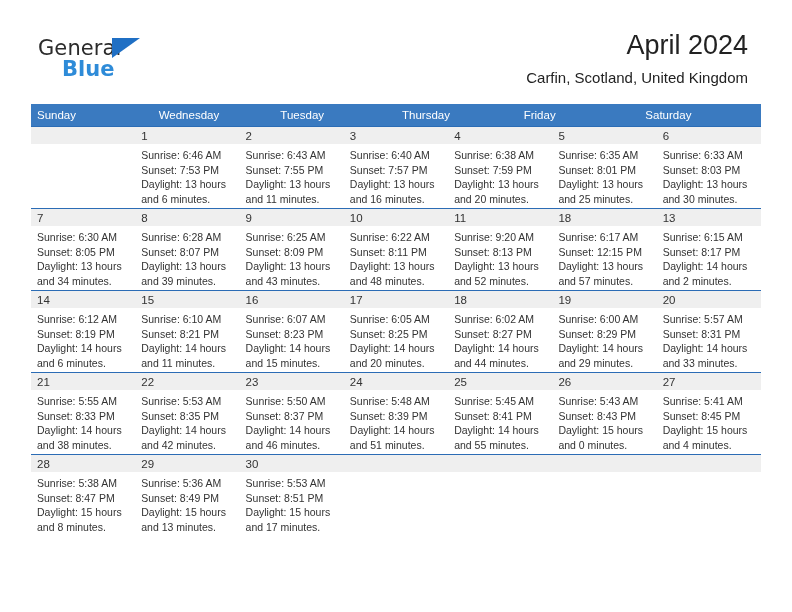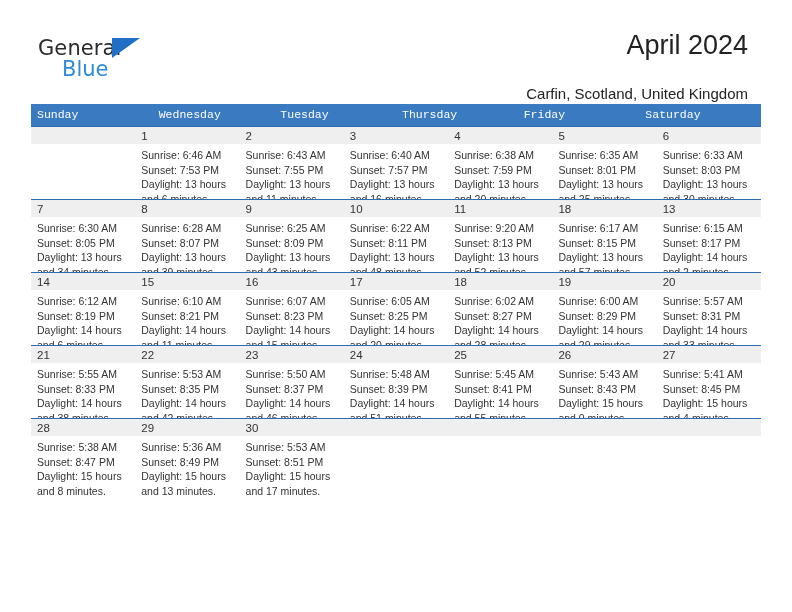--- a/index.html
+++ b/index.html
@@ -55,36 +55,36 @@
     border-left: 28px solid #1f6fc4;
     border-bottom: 20px solid transparent;
   }
   .logo-blue {
     position: absolute;
     left: 24px;
     top: 21px;
     font-size: 21px;
     color: #2e8bd8;
     font-family: "DejaVu Sans", sans-serif;
-    font-weight: 400;
+    font-weight: 700;
   }
   .title-wrap {
     position: absolute;
     right: 12px;
     top: 0;
     text-align: right;
   }
   .cal-title {
     font-size: 27px;
     color: #222222;
     line-height: 34px;
     white-space: nowrap;
   }
   .cal-subtitle {
-    margin-top: 22px;
+    margin-top: 6px;
     font-size: 15px;
     color: #222222;
     line-height: 19px;
     white-space: nowrap;
   }
 
   
   .calendar {
     position: absolute;
     left: 31px;
@@ -98,21 +98,20 @@
   }
   .weekday {
     flex: 1 1 0;
     box-sizing: border-box;
     padding: 3px 0 0 6px;
     font-size: 11.5px;
     color: #ffffff;
     line-height: 16px;
     white-space: nowrap;
     overflow: hidden;
-    font-family: Liberation Mono, monospace;
   }
 
   .week {
     position: relative;
     border-top: 1.6px solid #2b6cb5;
   }
   .week:first-of-type {
     border-top: none;
   }
   .week-numbers {
@@ -123,21 +122,21 @@
   .week-numbers .daynum {
     flex: 1 1 0;
     box-sizing: border-box;
     padding: 1px 0 0 6px;
     font-size: 11.5px;
     color: #333333;
     line-height: 16px;
   }
   .week-body {
     display: flex;
-    height: 55px;
+    height: 64px;
     background: #ffffff;
   }
   .week:last-of-type .week-body {
     height: 70px;
   }
   .daycell {
     flex: 1 1 0;
     box-sizing: border-box;
     padding: 4px 4px 0 6px;
     overflow: hidden;
@@ -272,21 +271,21 @@
           <div class="dayline">and 48 minutes.</div>
         </div>
         <div class="daycell">
           <div class="dayline">Sunrise: 9:20 AM</div>
           <div class="dayline">Sunset: 8:13 PM</div>
           <div class="dayline">Daylight: 13 hours</div>
           <div class="dayline">and 52 minutes.</div>
         </div>
         <div class="daycell">
           <div class="dayline">Sunrise: 6:17 AM</div>
-          <div class="dayline">Sunset: 8:15 PM</div>
+          <div class="dayline">Sunset: 12:15 PM</div>
           <div class="dayline">Daylight: 13 hours</div>
           <div class="dayline">and 57 minutes.</div>
         </div>
         <div class="daycell">
           <div class="dayline">Sunrise: 6:15 AM</div>
           <div class="dayline">Sunset: 8:17 PM</div>
           <div class="dayline">Daylight: 14 hours</div>
           <div class="dayline">and 2 minutes.</div>
         </div>
       </div>
@@ -324,21 +323,21 @@
         <div class="daycell">
           <div class="dayline">Sunrise: 6:05 AM</div>
           <div class="dayline">Sunset: 8:25 PM</div>
           <div class="dayline">Daylight: 14 hours</div>
           <div class="dayline">and 20 minutes.</div>
         </div>
         <div class="daycell">
           <div class="dayline">Sunrise: 6:02 AM</div>
           <div class="dayline">Sunset: 8:27 PM</div>
           <div class="dayline">Daylight: 14 hours</div>
-          <div class="dayline">and 28 minutes.</div>
+          <div class="dayline">and 44 minutes.</div>
         </div>
         <div class="daycell">
           <div class="dayline">Sunrise: 6:00 AM</div>
           <div class="dayline">Sunset: 8:29 PM</div>
           <div class="dayline">Daylight: 14 hours</div>
           <div class="dayline">and 29 minutes.</div>
         </div>
         <div class="daycell">
           <div class="dayline">Sunrise: 5:57 AM</div>
           <div class="dayline">Sunset: 8:31 PM</div>

